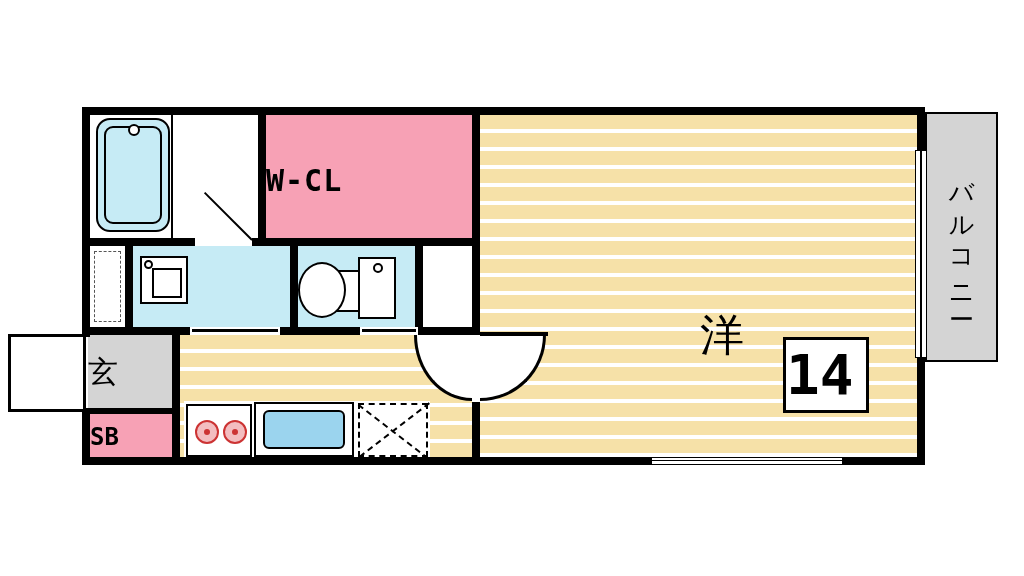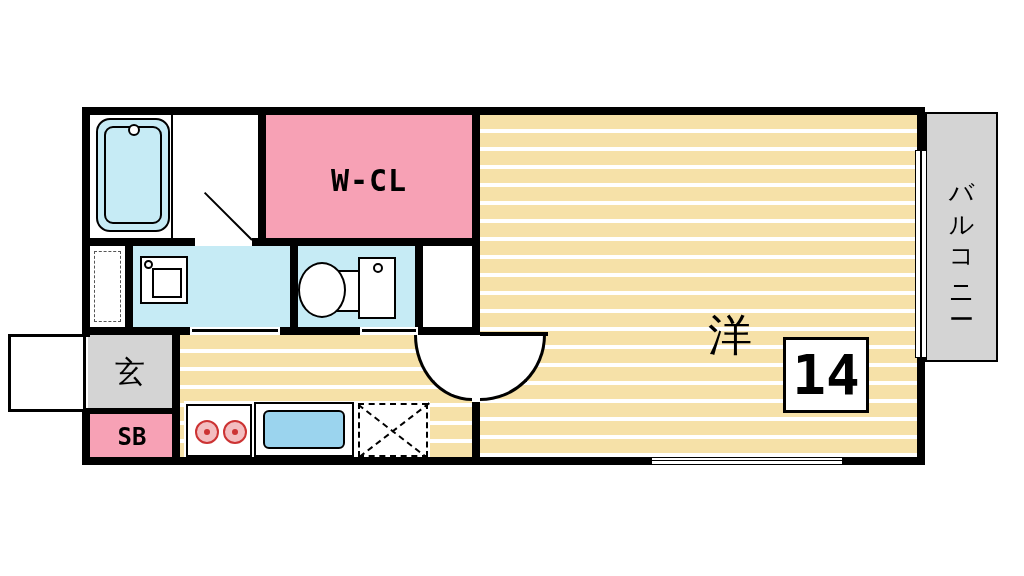--- a/index.html
+++ b/index.html
@@ -4,21 +4,21 @@
 <style>
   * { box-sizing: border-box; margin: 0; padding: 0; }
   body { background: #fff; font-family: "DejaVu Sans", sans-serif; }
   #plan { position: relative; width: 1024px; height: 576px; background: #fff; overflow: hidden; }
   .abs { position: absolute; }
   .w { position: absolute; background: #000; }
   .stripes { background: repeating-linear-gradient(to bottom, #f6e1a8 0 14px, #ffffff 14px 18px); }
   .pink { background: #f7a1b5; }
   .blue { background: #c6ebf5; }
   .grey { background: #d4d4d4; }
-  .lbl { position: absolute; color: #000; text-align: center; }
+  .lbl { position: absolute; color: #000; text-align: left; }
   .mono { font-family: "DejaVu Sans Mono", monospace; font-weight: bold; }
   .jp { font-family: "DejaVu Sans", sans-serif; }
 </style>
 </head>
 <body>
 
 <div id="plan">
 
   <div class="abs" style="left:90px;top:115px;width:168px;height:123px;background:#fff;"></div>
   <div class="abs pink" style="left:266px;top:115px;width:206px;height:123px;"></div>

